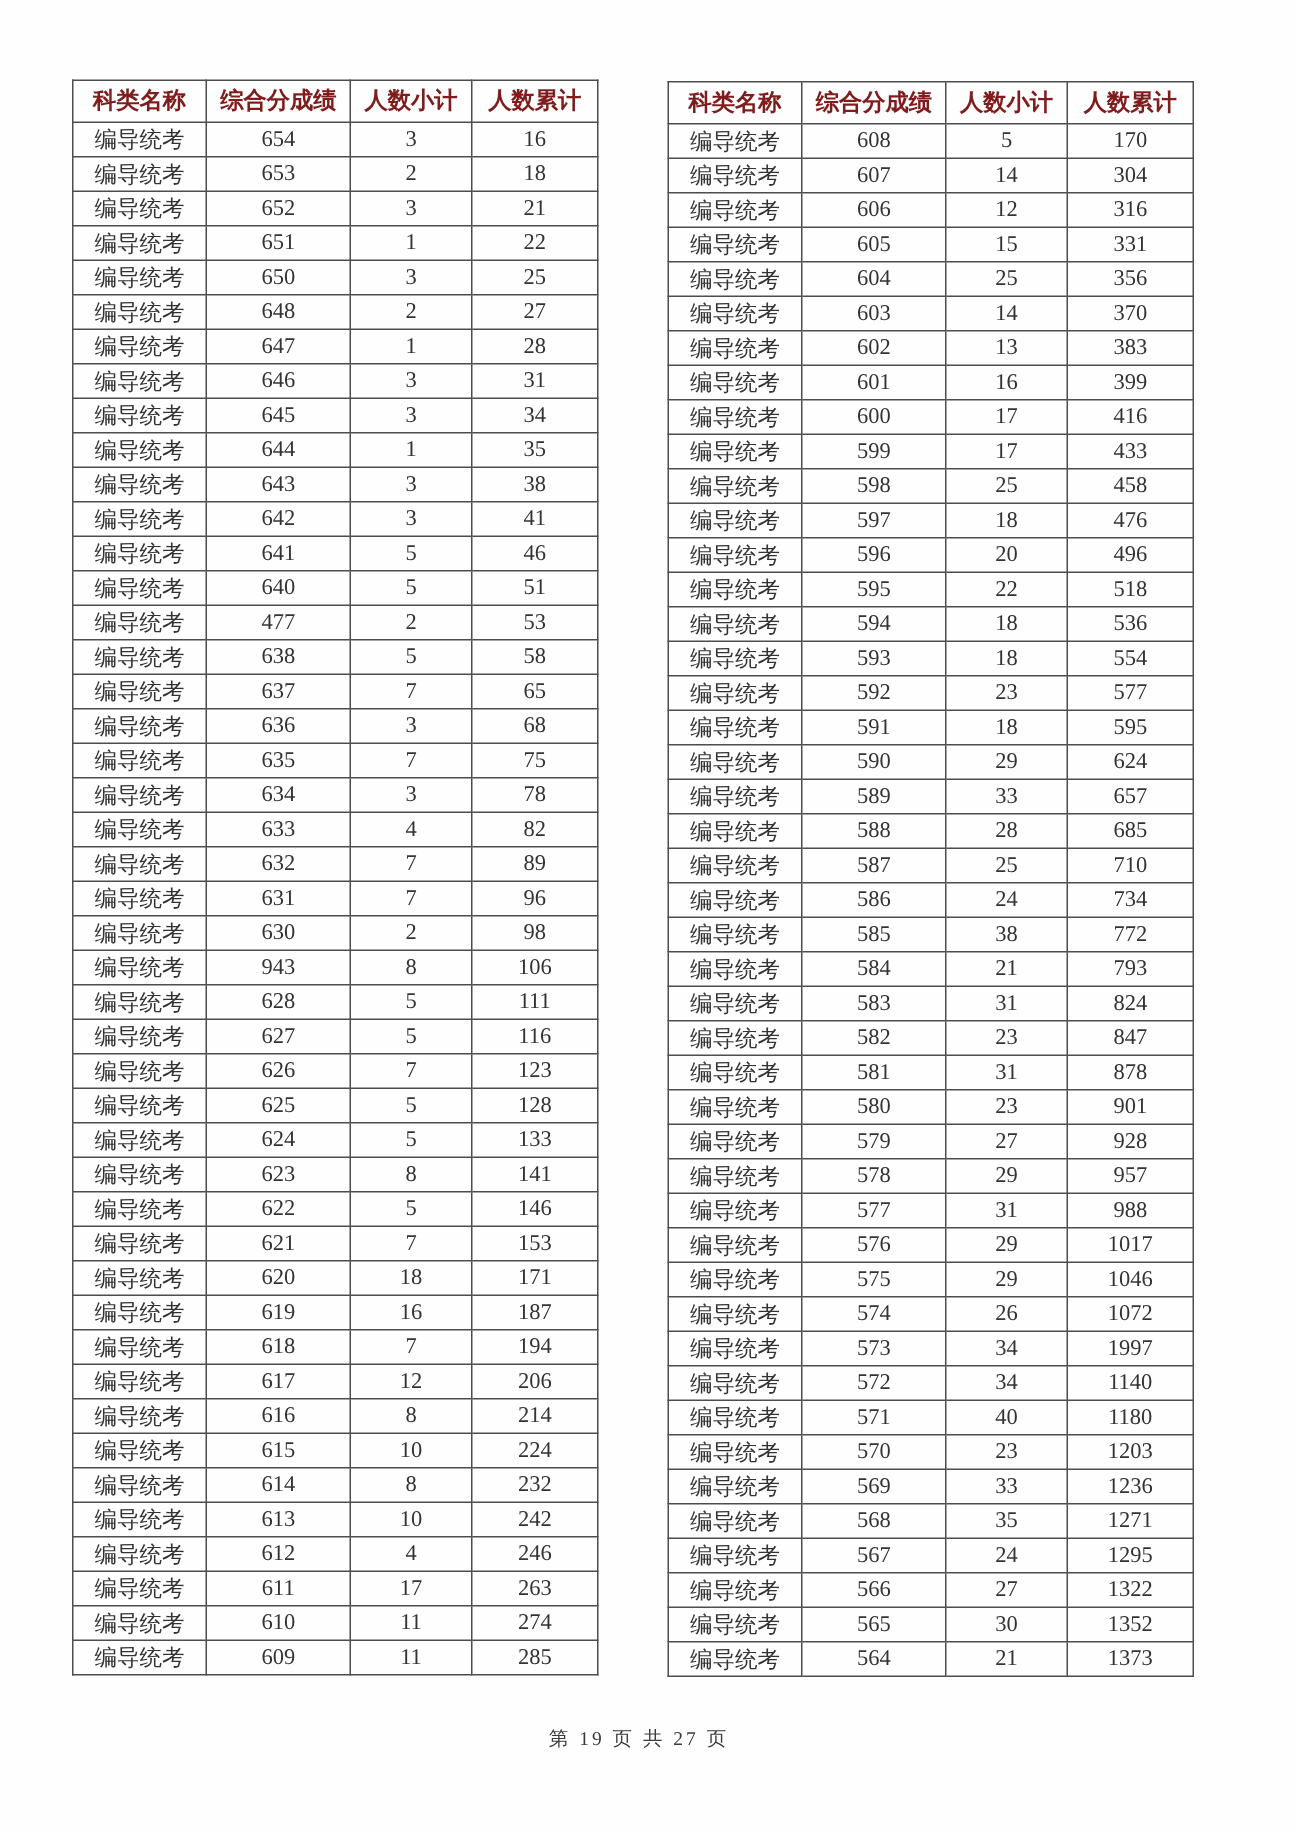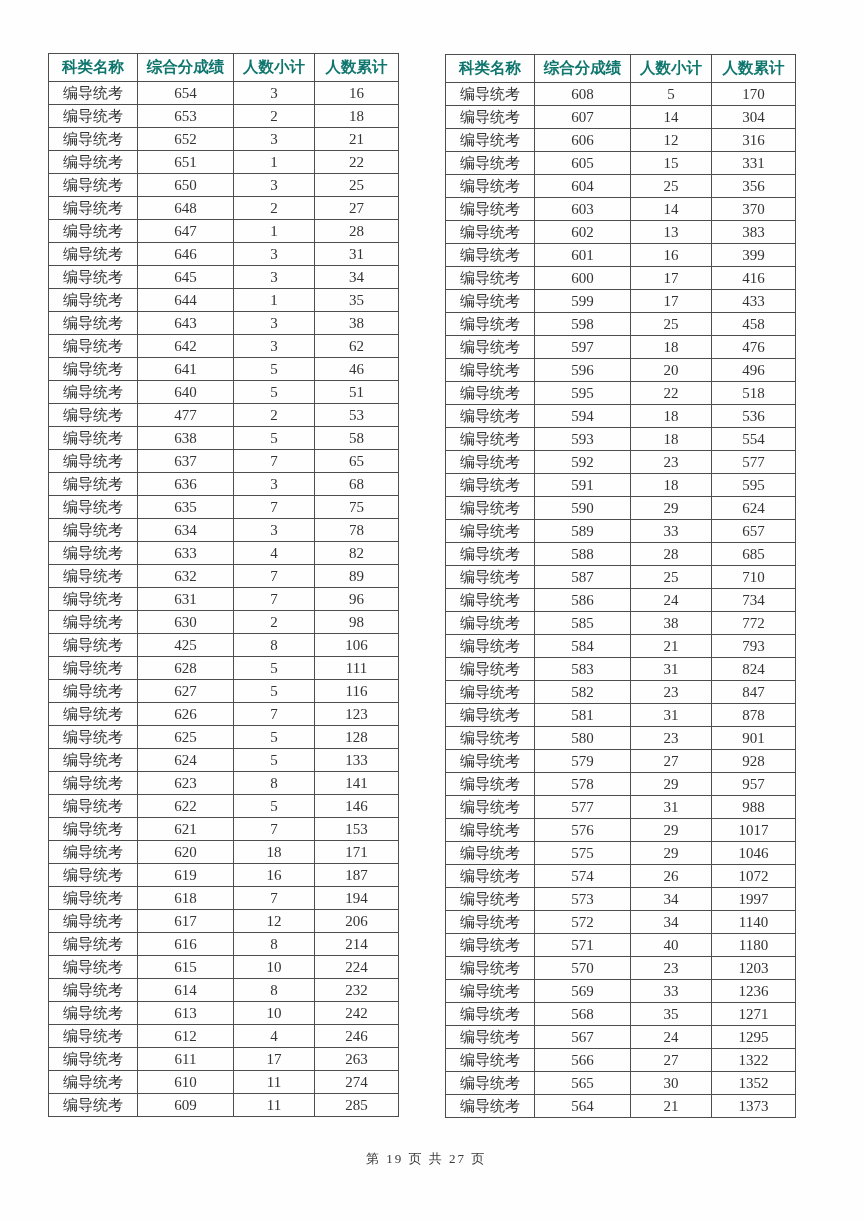--- a/index.html
+++ b/index.html
@@ -28,21 +28,21 @@
     padding: 0;
     color: #333333;
     font-size: 15px;
     overflow: hidden;
     white-space: nowrap;
   }
   .score-table th {
     height: 27px;
     font-weight: bold;
     font-size: 15.5px;
-    color: #0f766e;
+    color: #7f1d1d;
   }
   .score-table td { height: 22px; }
   .col-cat   { width: 89px; }
   .col-score { width: 96px; }
   .col-sub   { width: 81px; }
   .col-cum   { width: 84px; }
   .footer {
     position: absolute;
     left: 0; right: 12px;
     top: 1150px;
@@ -136,21 +136,21 @@
         <tr>
           <td>编导统考</td>
           <td>643</td>
           <td>3</td>
           <td>38</td>
         </tr>
         <tr>
           <td>编导统考</td>
           <td>642</td>
           <td>3</td>
-          <td>62</td>
+          <td>41</td>
         </tr>
         <tr>
           <td>编导统考</td>
           <td>641</td>
           <td>5</td>
           <td>46</td>
         </tr>
         <tr>
           <td>编导统考</td>
           <td>640</td>
@@ -212,21 +212,21 @@
           <td>96</td>
         </tr>
         <tr>
           <td>编导统考</td>
           <td>630</td>
           <td>2</td>
           <td>98</td>
         </tr>
         <tr>
           <td>编导统考</td>
-          <td>425</td>
+          <td>943</td>
           <td>8</td>
           <td>106</td>
         </tr>
         <tr>
           <td>编导统考</td>
           <td>628</td>
           <td>5</td>
           <td>111</td>
         </tr>
         <tr>

